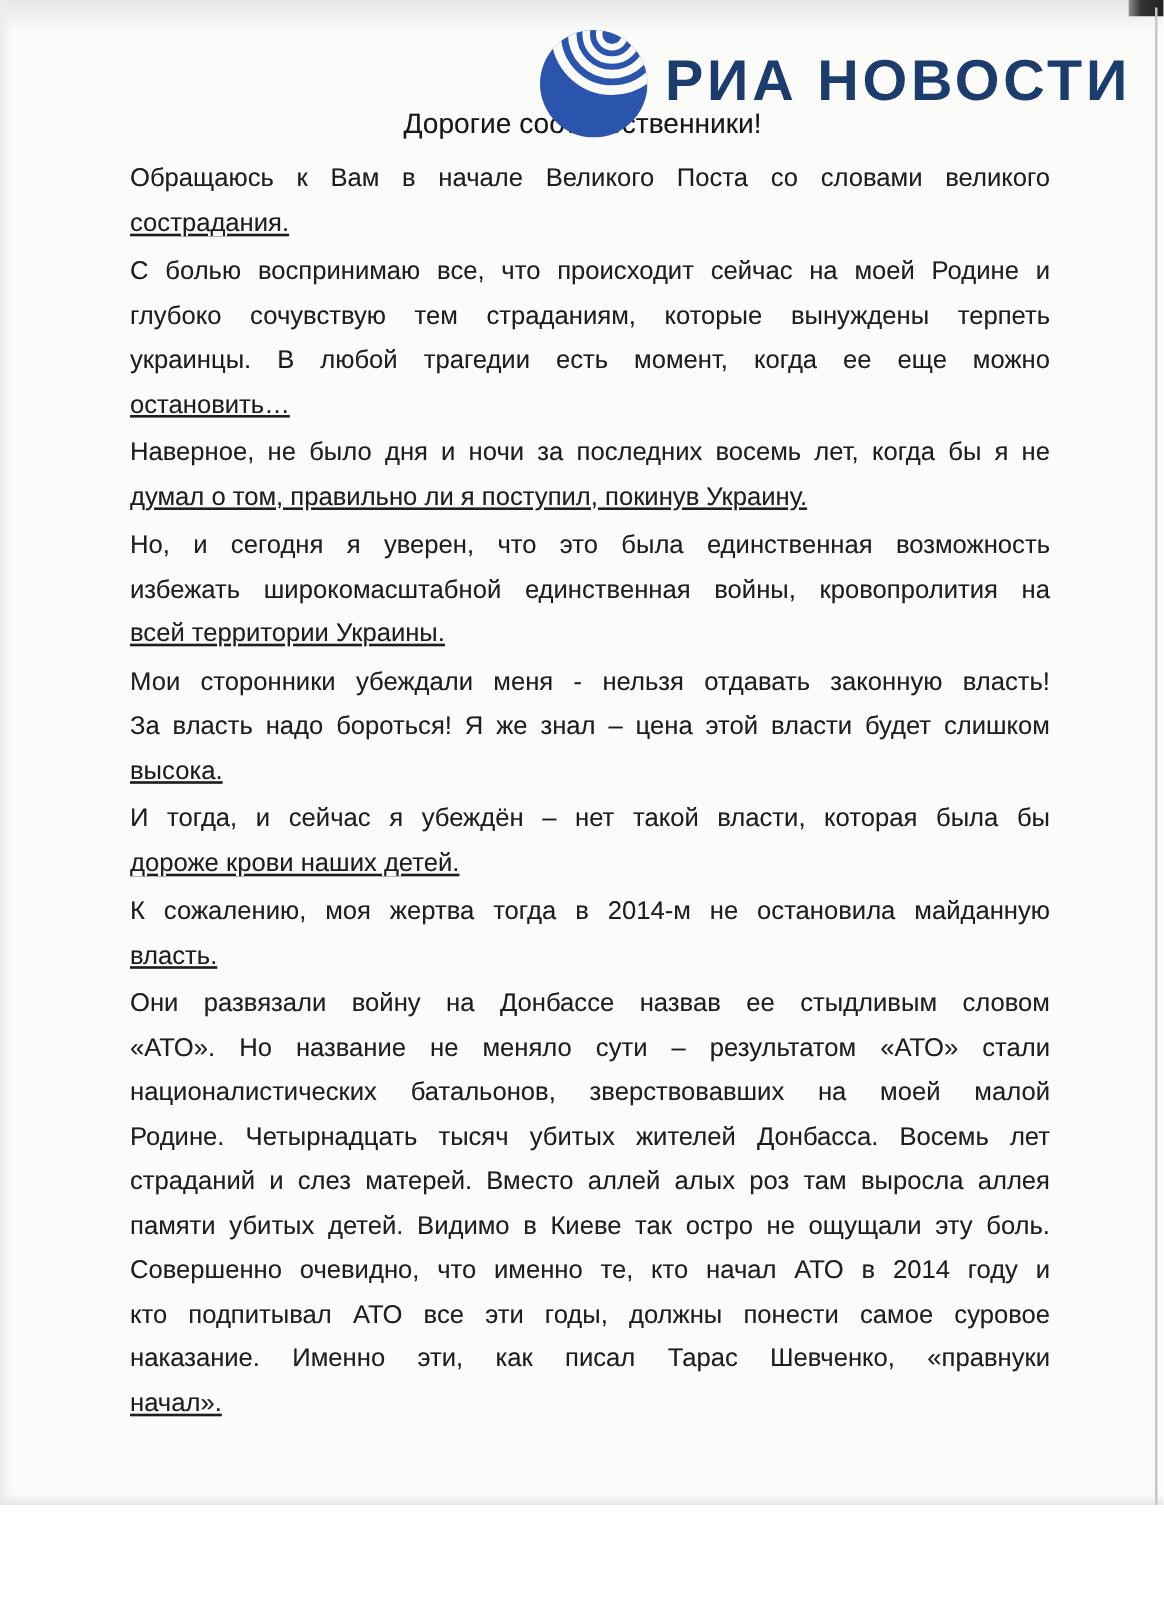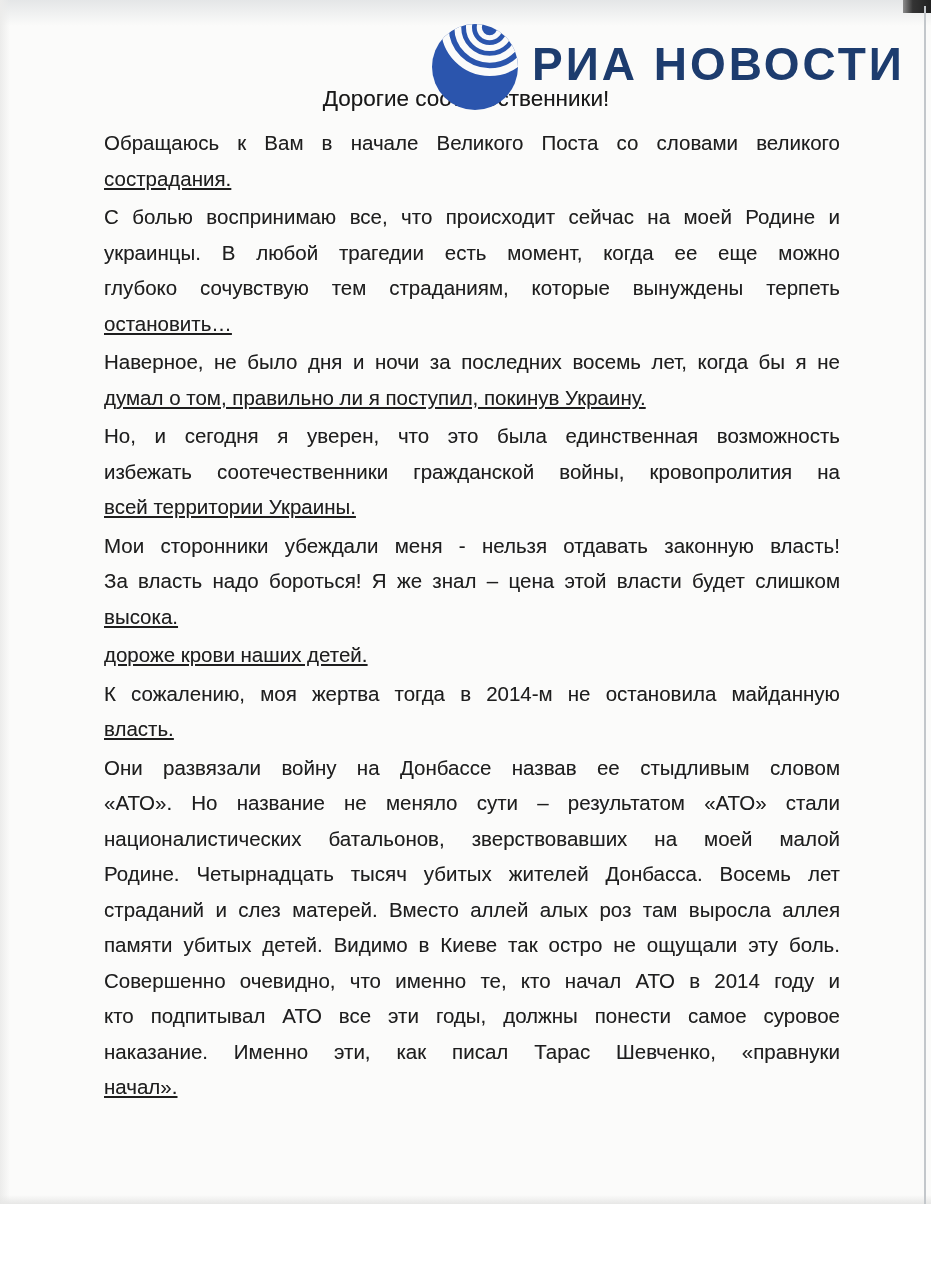--- a/index.html
+++ b/index.html
@@ -119,39 +119,40 @@
 
   <div class="heading">Дорогие соотечественники!</div>
 
   <div class="body-text">
       <div class="para">
         <div class="line">Обращаюсь к Вам в начале Великого Поста со словами великого</div>
         <div class="line last">сострадания.</div>
       </div>
       <div class="para">
         <div class="line">С болью воспринимаю все, что происходит сейчас на моей Родине и</div>
+        <div class="line">глубоко сочувствую тем страданиям, которые вынуждены терпеть</div>
         <div class="line">украинцы. В любой трагедии есть момент, когда ее еще можно</div>
-        <div class="line">глубоко сочувствую тем страданиям, которые вынуждены терпеть</div>
         <div class="line last">остановить…</div>
       </div>
       <div class="para">
         <div class="line">Наверное, не было дня и ночи за последних восемь лет, когда бы я не</div>
         <div class="line last">думал о том, правильно ли я поступил, покинув Украину.</div>
       </div>
       <div class="para">
         <div class="line">Но, и сегодня я уверен, что это была единственная возможность</div>
-        <div class="line">избежать соотечественники гражданской войны, кровопролития на</div>
+        <div class="line">избежать широкомасштабной единственная войны, кровопролития на</div>
         <div class="line last">всей территории Украины.</div>
       </div>
       <div class="para">
         <div class="line">Мои сторонники убеждали меня - нельзя отдавать законную власть!</div>
         <div class="line">За власть надо бороться! Я же знал – цена этой власти будет слишком</div>
         <div class="line last">высока.</div>
       </div>
       <div class="para">
+        <div class="line">И тогда, и сейчас я убеждён – нет такой власти, которая была бы</div>
         <div class="line last">дороже крови наших детей.</div>
       </div>
       <div class="para">
         <div class="line">К сожалению, моя жертва тогда в 2014-м не остановила майданную</div>
         <div class="line last">власть.</div>
       </div>
       <div class="para">
         <div class="line">Они развязали войну на Донбассе назвав ее стыдливым словом</div>
         <div class="line">«АТО». Но название не меняло сути – результатом «АТО» стали</div>
         <div class="line">националистических батальонов, зверствовавших на моей малой</div>

